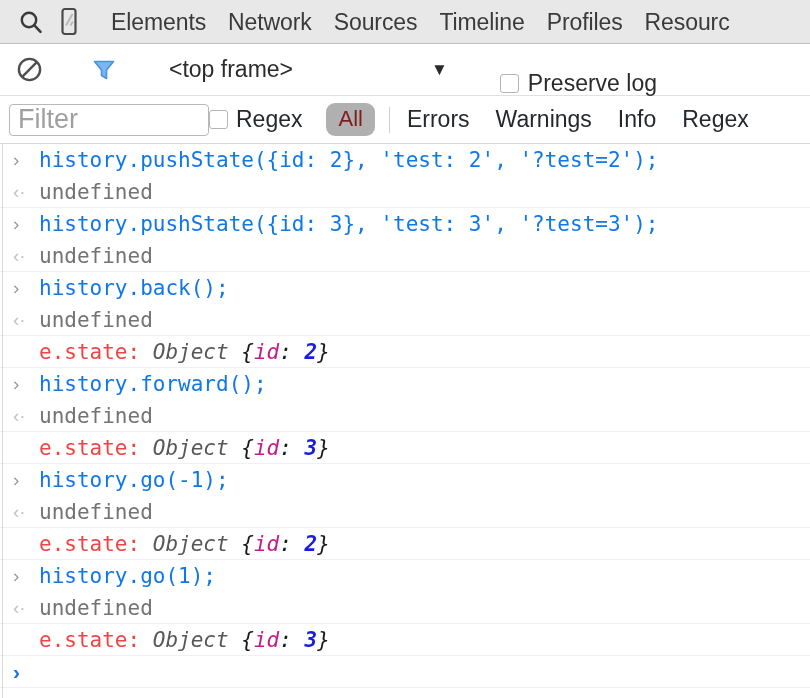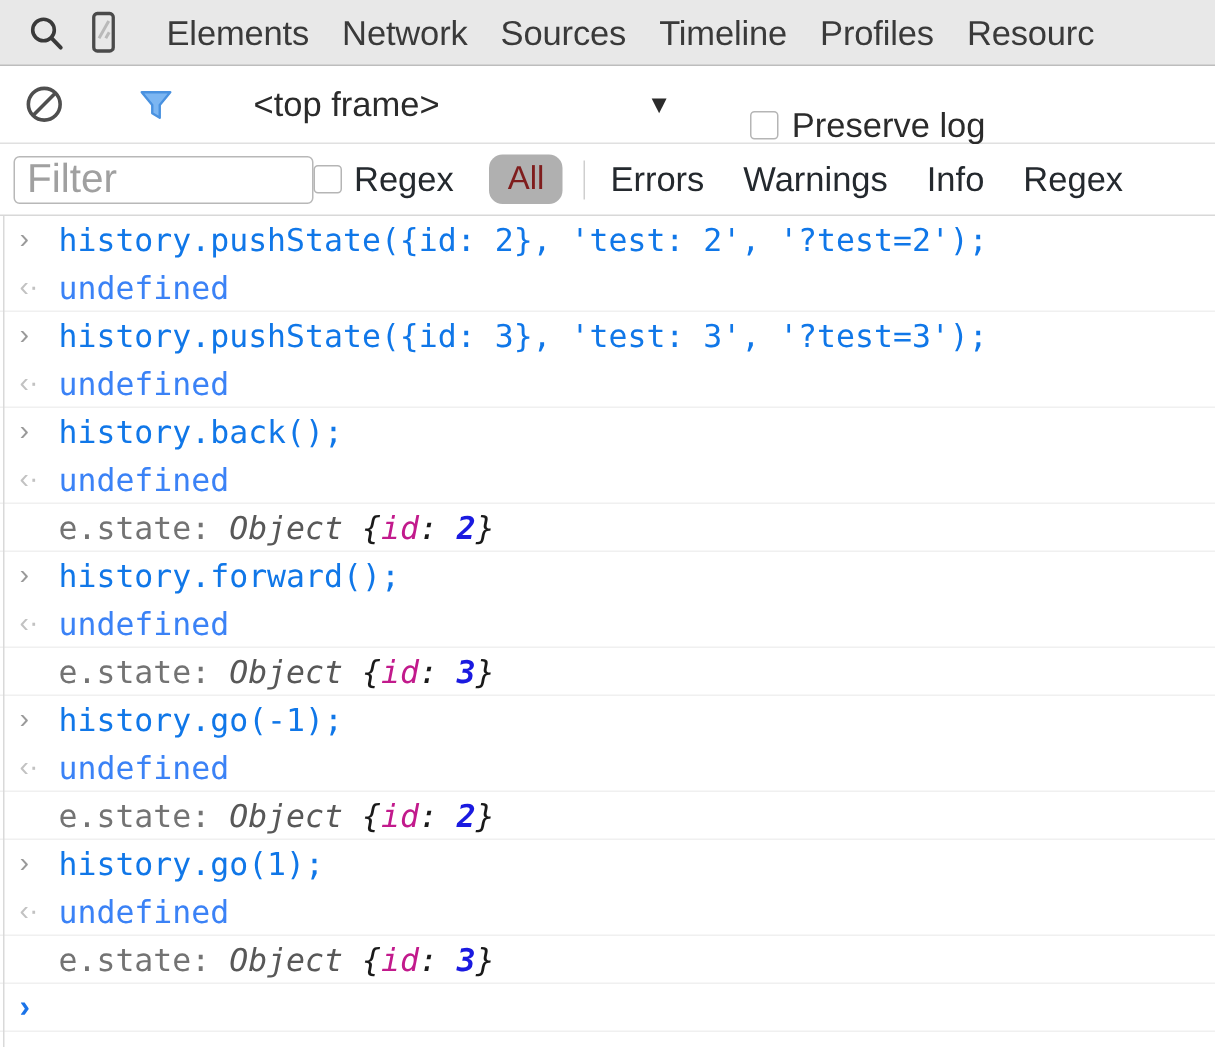--- a/index.html
+++ b/index.html
@@ -202,22 +202,22 @@
     flex: none;
     font-family: "Liberation Sans", sans-serif;
     font-size: 19px;
     line-height: 1;
     display: inline-block;
   }
   .gutter.in  { color: #9a9a9a; }
   .gutter.out { color: #c2c2c2; }
   .gutter.prompt { color: #1a73e8; font-weight: bold; font-size: 21px; }
   .code-in  { color: #1077e8; }
-  .code-out { color: #3b82f6; }
-  .ev-text  { color: #737373; }
+  .code-out { color: #737373; }
+  .ev-text  { color: #ef4444; }
   .ev-obj   { color: #585858; font-style: italic; }
   .ev-brace { color: #1a1a1a; font-style: italic; }
   .ev-key   { color: #c21a8c; font-style: italic; }
   .ev-num   { color: #1a1ae0; font-style: italic; font-weight: bold; }
 </style>
 </head>
 <body>
 
 <div id="app">
 

